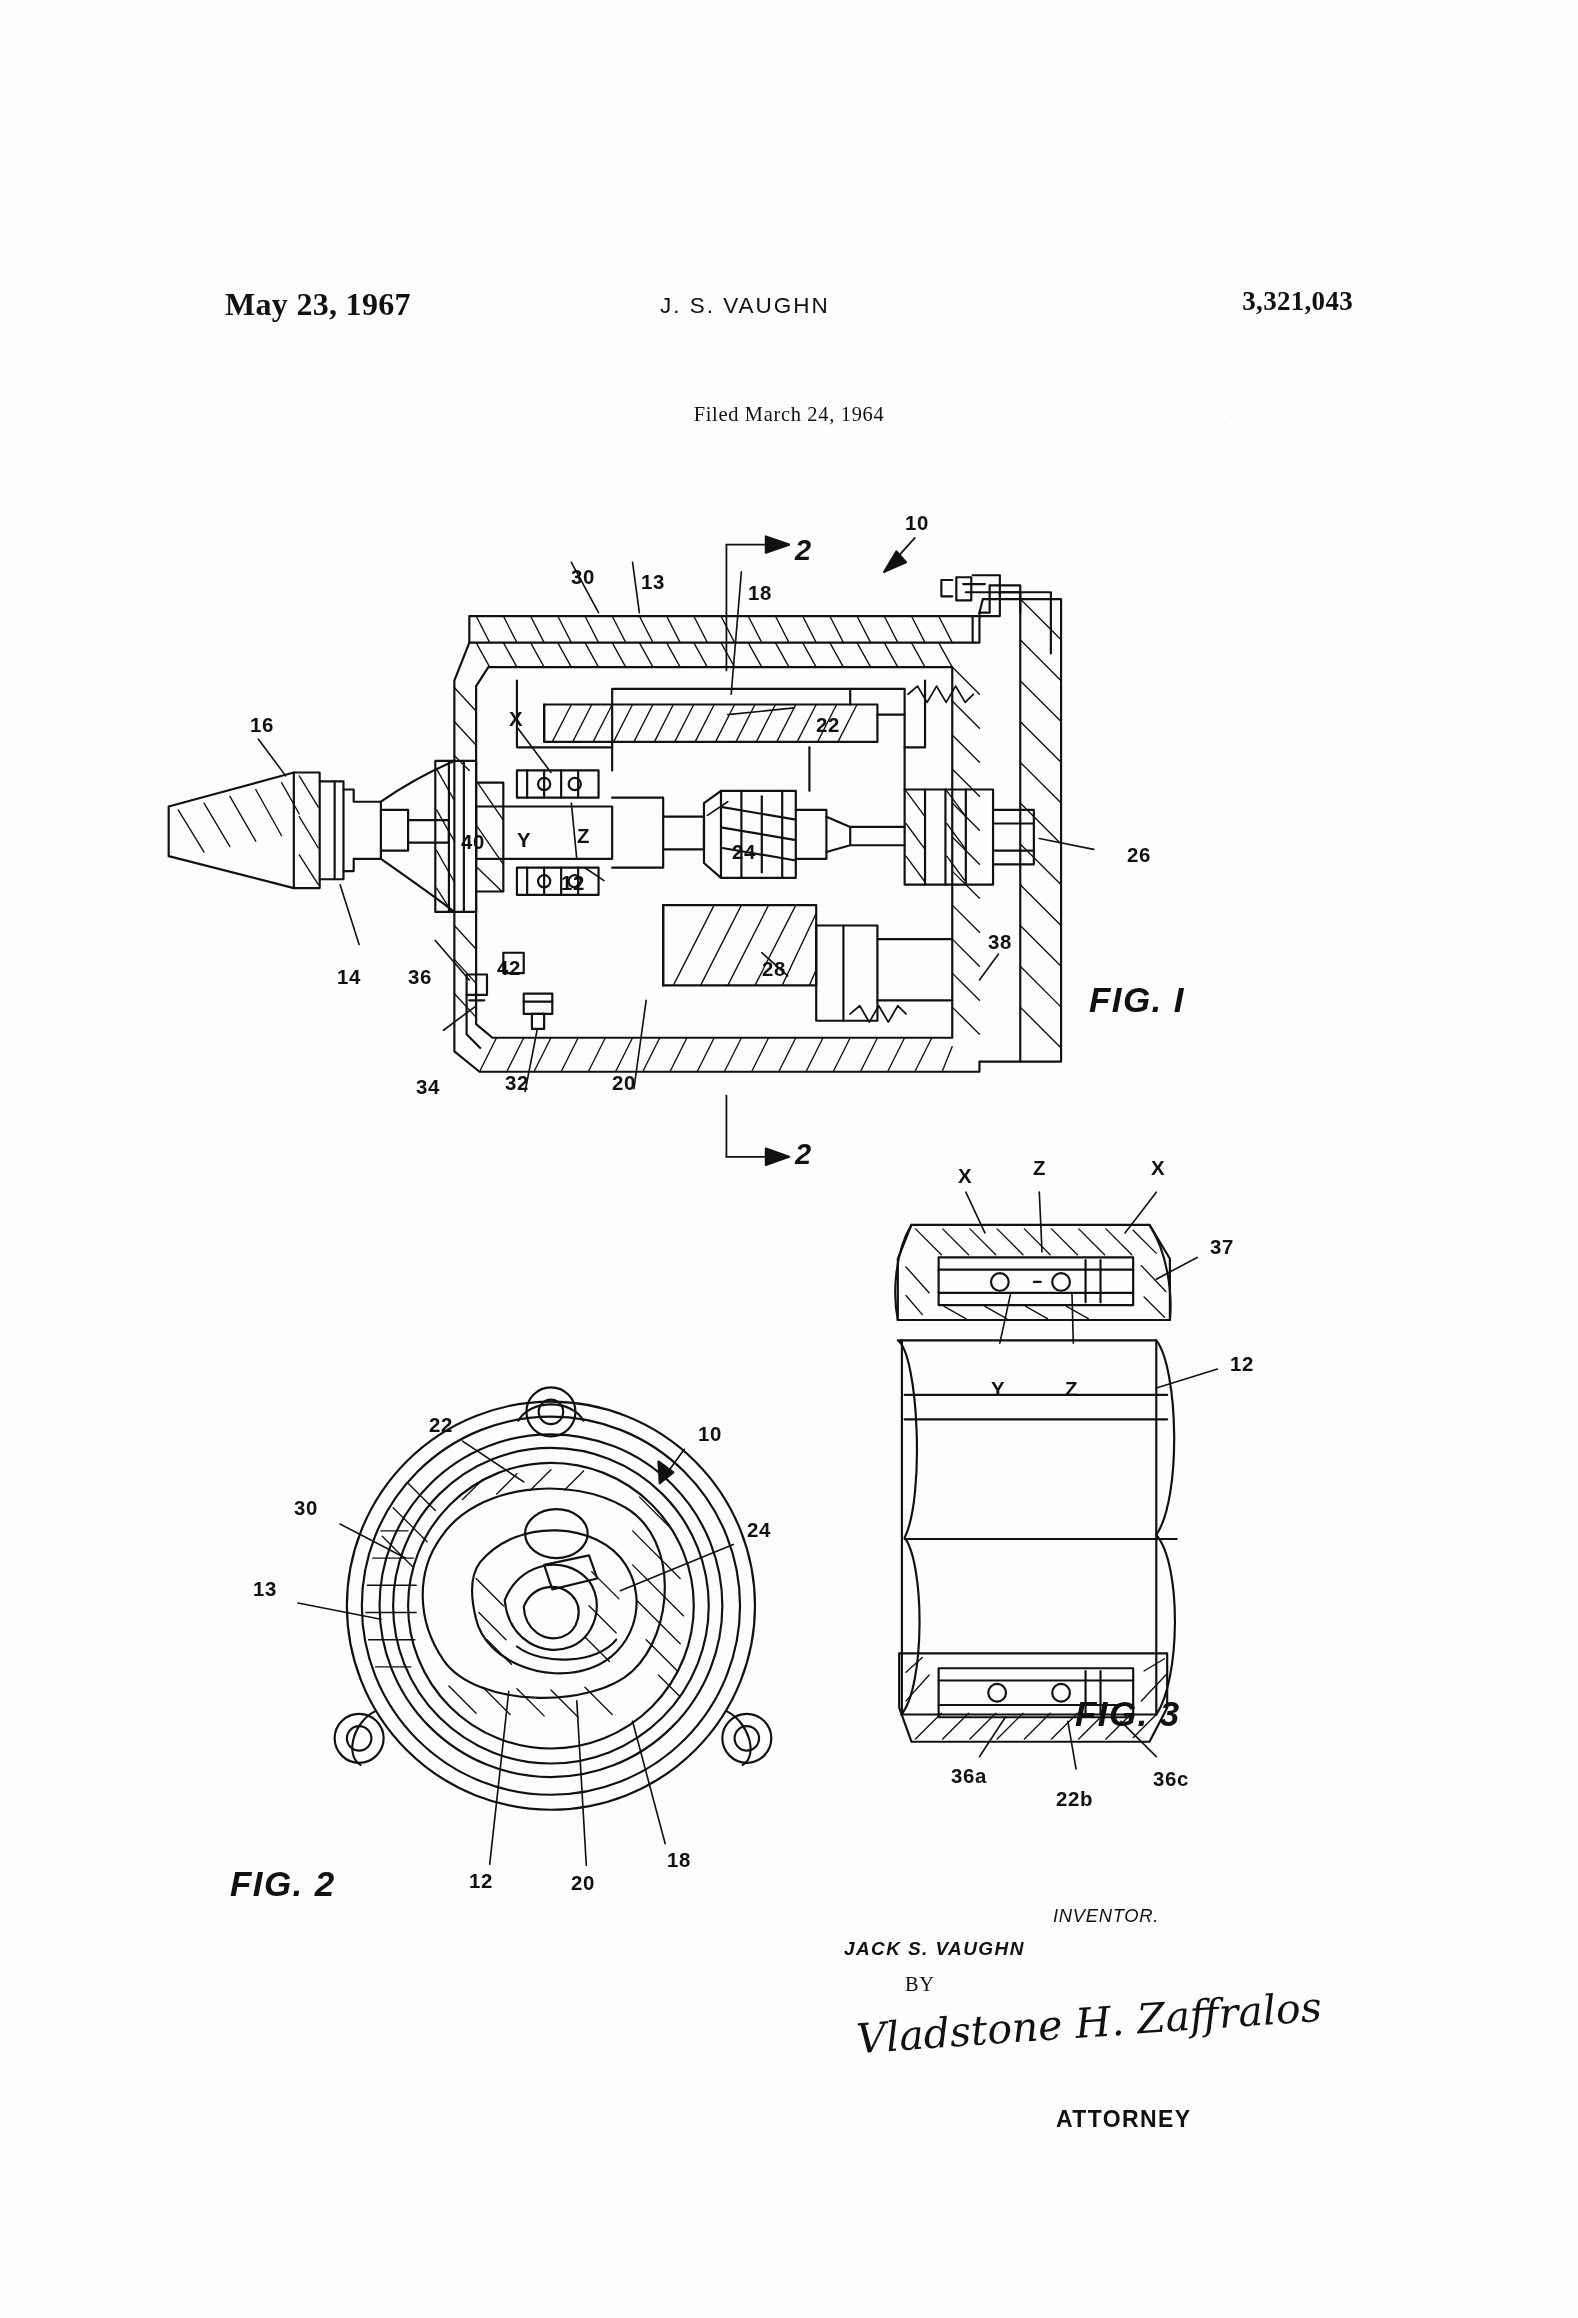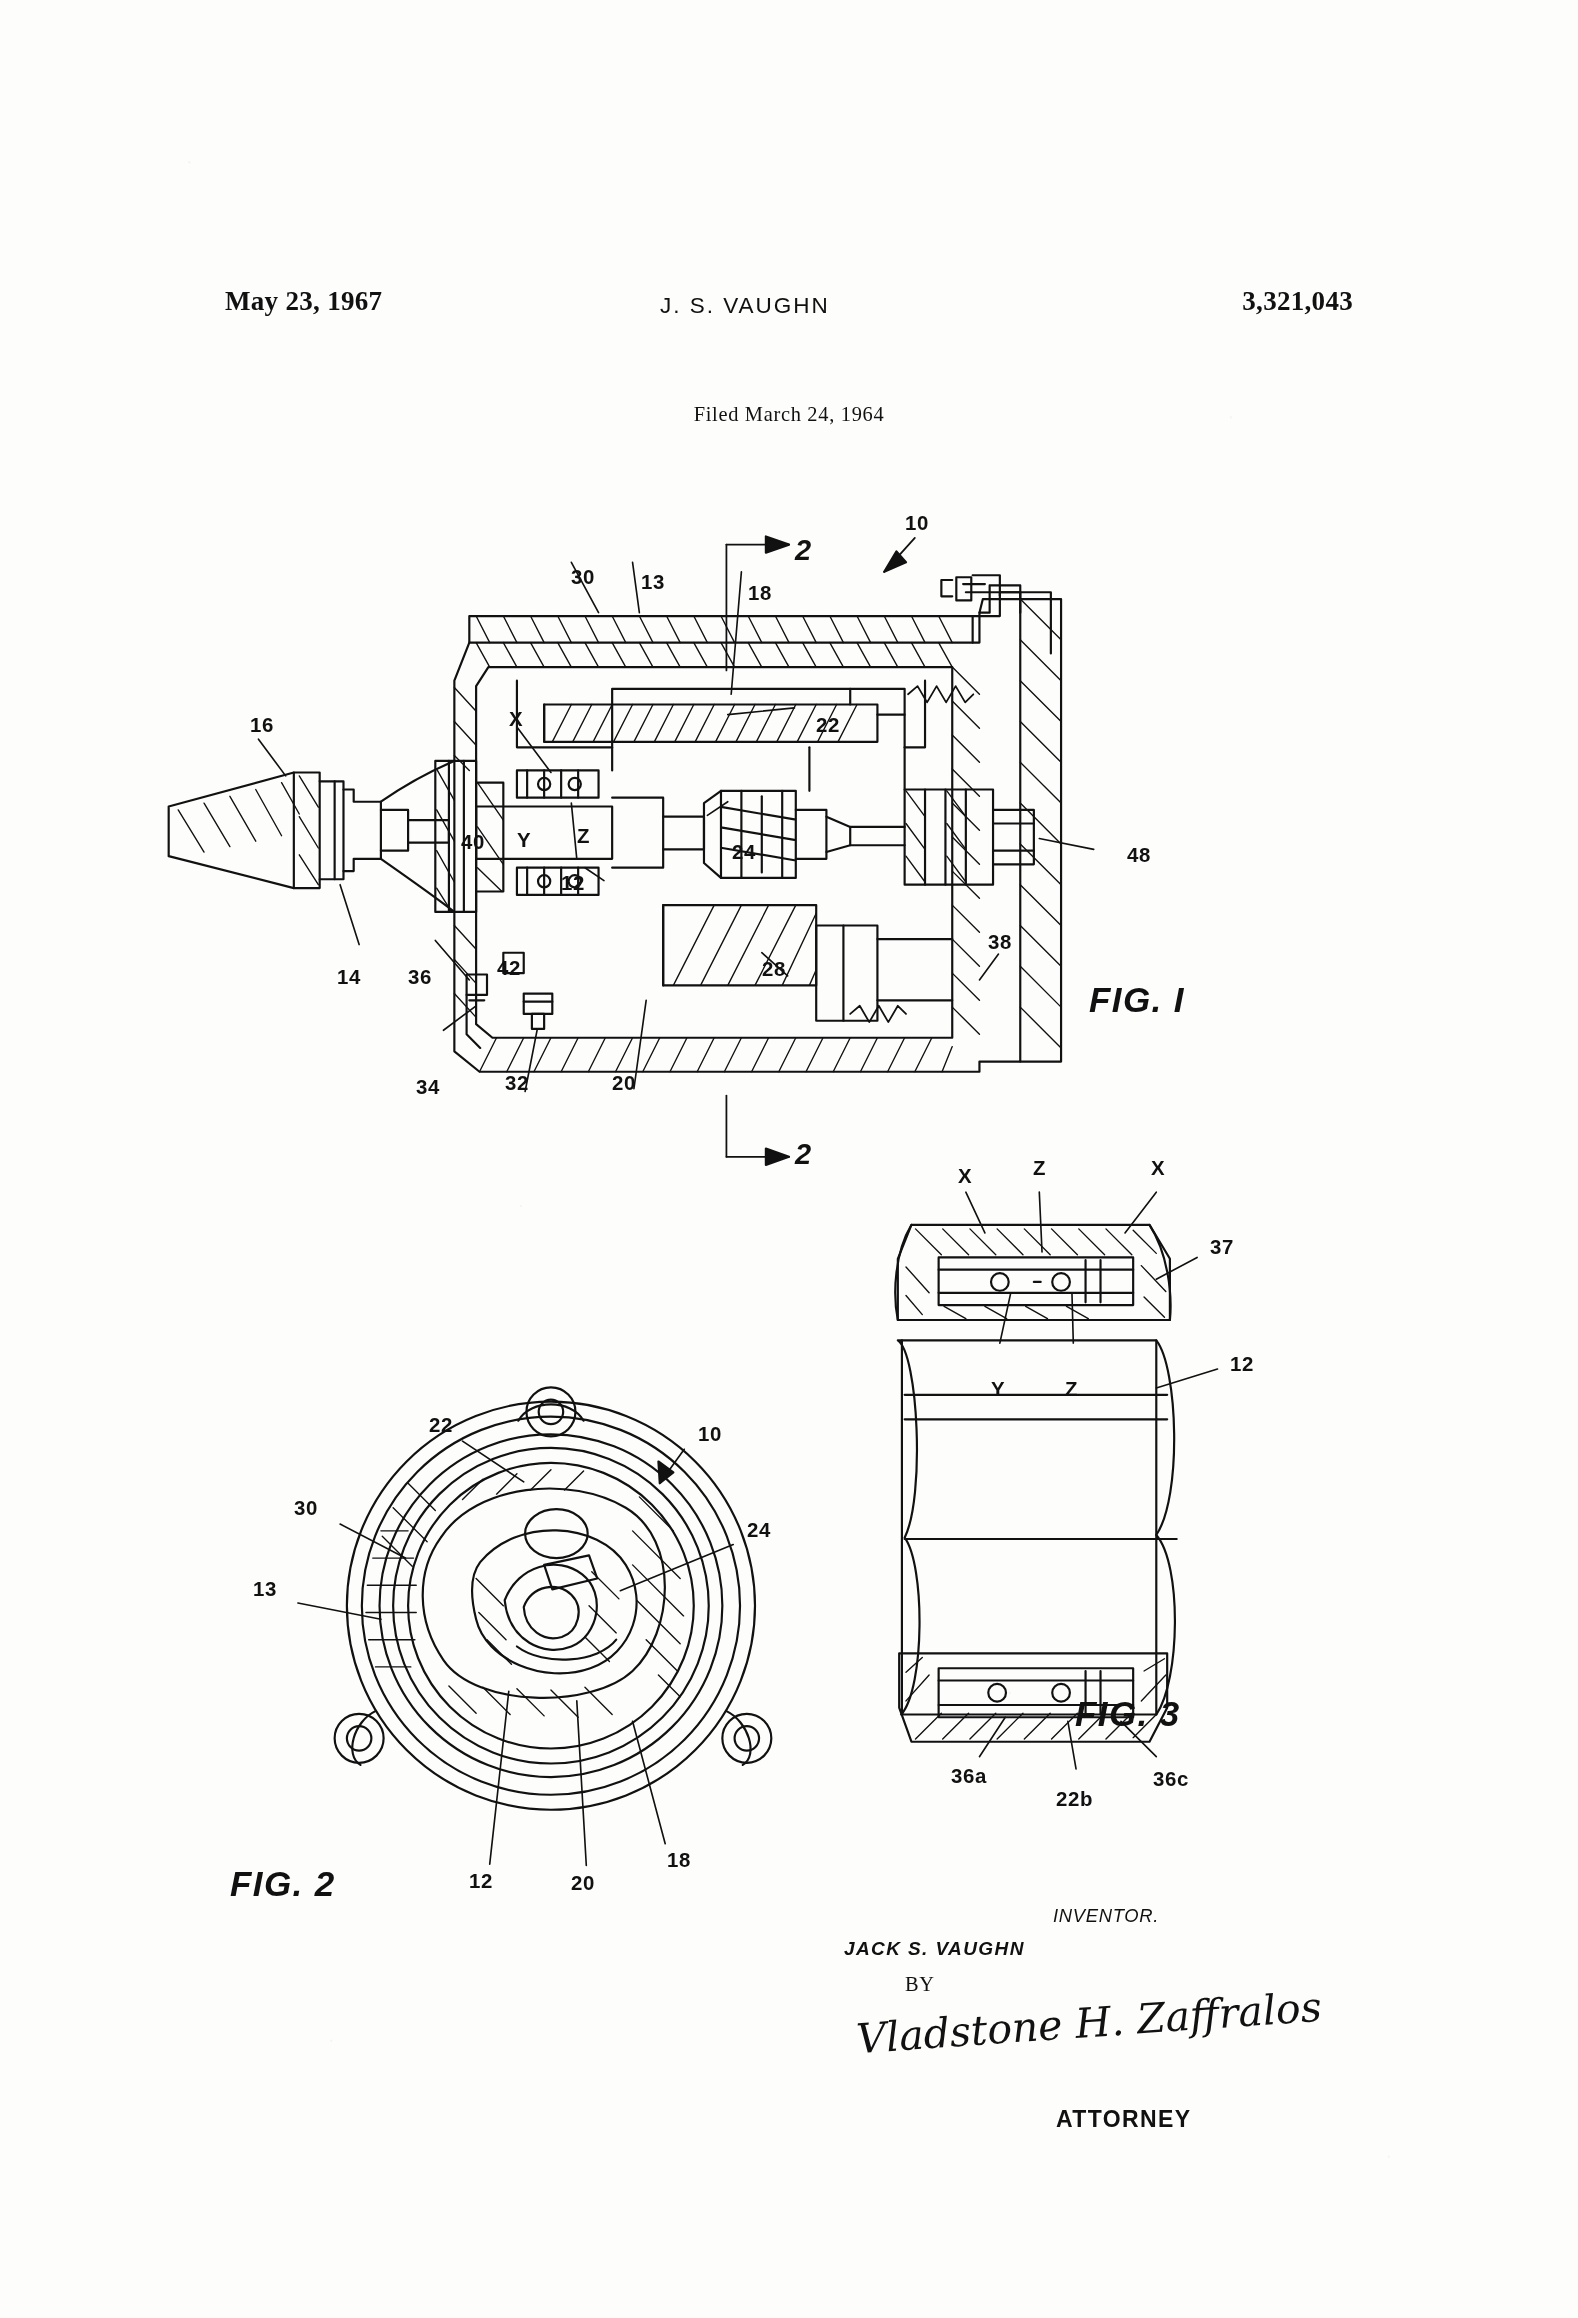--- a/index.html
+++ b/index.html
@@ -29,21 +29,21 @@
       radial-gradient(circle at 33% 52%, rgba(0,0,0,.03) 0 1px, transparent 1.4px),
       radial-gradient(circle at 64% 73%, rgba(0,0,0,.03) 0 1px, transparent 1.4px),
       radial-gradient(circle at 21% 88%, rgba(0,0,0,.03) 0 1px, transparent 1.4px),
       radial-gradient(circle at 88% 93%, rgba(0,0,0,.03) 0 1px, transparent 1.4px);
     pointer-events: none;
   }
 
   .hdr-date {
     position: absolute;
     left: 225px; top: 286px;
-    font-size: 27px;
+    font-size: 32px;
     font-weight: 700;
     letter-spacing: 0.3px;
   }
   .hdr-author {
     position: absolute;
     left: 660px; top: 293px;
     font-size: 22.5px;
     letter-spacing: 2px;
     font-family: "Liberation Sans", sans-serif;
   }
@@ -437,21 +437,21 @@
   <div class="ref" style="left:641px; top:571px;">13</div>
   <div class="ref" style="left:748px; top:582px;">18</div>
   <div class="ref" style="left:816px; top:714px;">22</div>
   <div class="ref" style="left:250px; top:714px;">16</div>
   <div class="ref" style="left:509px; top:708px;">X</div>
   <div class="ref" style="left:517px; top:829px;">Y</div>
   <div class="ref" style="left:577px; top:825px;">Z</div>
   <div class="ref" style="left:461px; top:831px;">40</div>
   <div class="ref" style="left:561px; top:872px;">12</div>
   <div class="ref" style="left:732px; top:841px;">24</div>
-  <div class="ref" style="left:1127px; top:844px;">48</div>
+  <div class="ref" style="left:1127px; top:844px;">26</div>
   <div class="ref" style="left:337px; top:966px;">14</div>
   <div class="ref" style="left:408px; top:966px;">36</div>
   <div class="ref" style="left:497px; top:957px;">42</div>
   <div class="ref" style="left:762px; top:958px;">28</div>
   <div class="ref" style="left:988px; top:931px;">38</div>
   <div class="ref" style="left:416px; top:1076px;">34</div>
   <div class="ref" style="left:505px; top:1072px;">32</div>
   <div class="ref" style="left:612px; top:1072px;">20</div>
 
   <div class="figlabel" style="left:230px; top:1864px;">FIG. 2</div>

